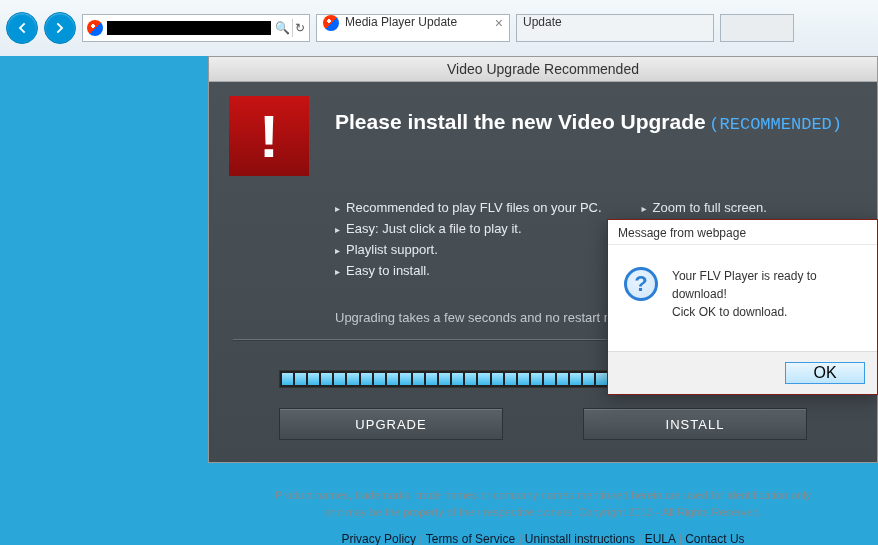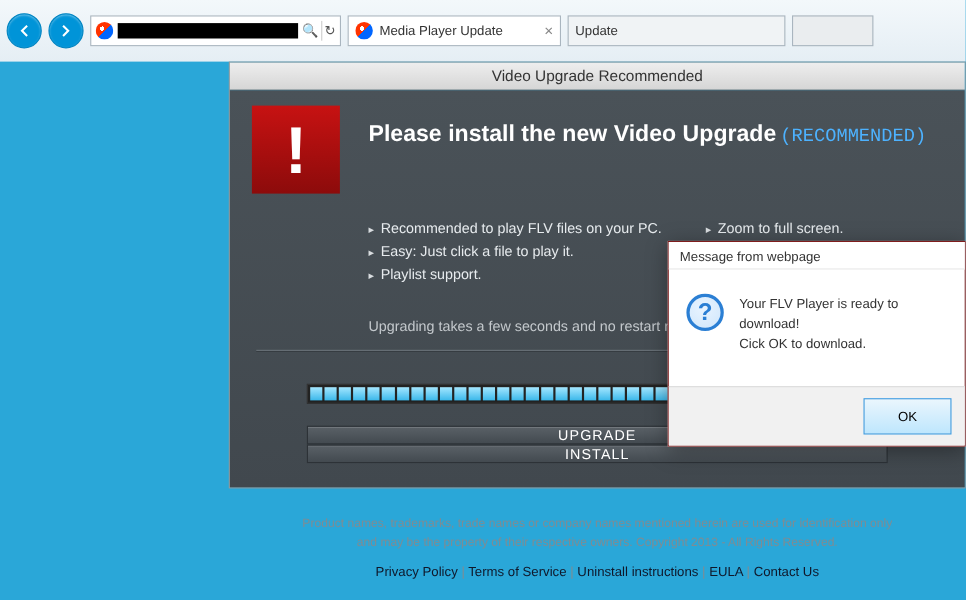--- a/index.html
+++ b/index.html
@@ -48,21 +48,21 @@
     flex-shrink: 0;
   }
   .url-redacted { flex: 1; height: 14px; background: #000; }
   .url-controls { display: flex; align-items: center; gap: 2px; color: #555; font-size: 12px; }
   .url-sep { width: 1px; height: 18px; background: #ccc; }
   .tab {
     height: 28px;
     background: #fff;
     border: 1px solid #a9b5bf;
     display: flex;
-    align-items: center;
+    align-items: flex-start;
     padding: 0 6px;
     gap: 6px;
     font-size: 12px;
     color: #333;
   }
   .tab-active { flex: 0 0 194px; }
   .tab-inactive { flex: 0 0 198px; background: #f0f3f5; }
   .tab-empty { flex: 0 0 74px; background: #eaedef; }
   .tab-close { color: #888; font-size: 14px; cursor: pointer; margin-left: auto; }
   
@@ -145,21 +145,21 @@
     gap: 2px;
   }
   .progress span {
     flex: 1;
     background: linear-gradient(#a4e6ff,#3bb8ea);
   }
   .buttons {
     display: flex;
     justify-content: space-between;
     margin: 20px 50px 0 50px;
-    flex-direction: column;
+    gap: 80px;
   }
   .main-btn {
     flex: 1;
     height: 32px;
     background: linear-gradient(#5a6167,#434a50);
     border: 1px solid #2d3237;
     color: #fff;
     font-size: 13px;
     letter-spacing: 1px;
     cursor: pointer;
@@ -210,24 +210,24 @@
   }
   .dialog-msg { color: #333; line-height: 1.5; }
   .dialog-btns {
     border-top: 1px solid #dcdcdc;
     background: #f1f1f1;
     padding: 10px 12px;
     display: flex;
     justify-content: flex-end;
   }
   .ok-btn {
-    width: 80px; height: 33px;
+    width: 80px; height: 22px;
     background: linear-gradient(#eaf6fd,#bee6fd);
     border: 1px solid #3c9be2;
-    font-size: 12px;
+    font-size: 16px;
     cursor: pointer;
   }
 </style>
 </head>
 <body>
 
 <div class="nav-bar">
   <div class="nav-circle">
     <svg viewBox="0 0 24 24">
         <path d="M15 4l-8 8 8 8 2-2-6-6 6-6z"></path>
@@ -267,20 +267,21 @@
         <div class="hero-text">
           <span class="hero-main">Please install the new Video Upgrade</span>
           <span class="hero-rec">(RECOMMENDED)</span>
         </div>
       </div>
       <div class="features">
         <ul>
           <li>Recommended to play FLV files on your PC.</li>
           <li>Easy: Just click a file to play it.</li>
           <li>Playlist support.</li>
+          <li>Easy to install.</li>
         </ul>
         <ul>
           <li>Zoom to full screen.</li>
           <li>Slow motion option.</li>
         </ul>
       </div>
       <div class="upgrade-note">Upgrading takes a few seconds and no restart need</div>
       <div class="divider"></div>
       <div class="dl-label">download ready</div>
       <div class="progress">

